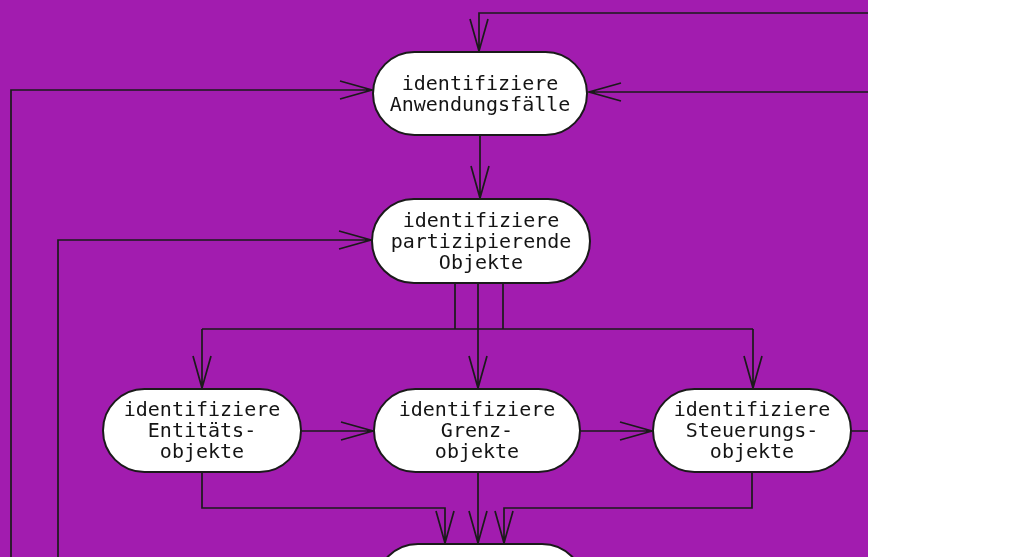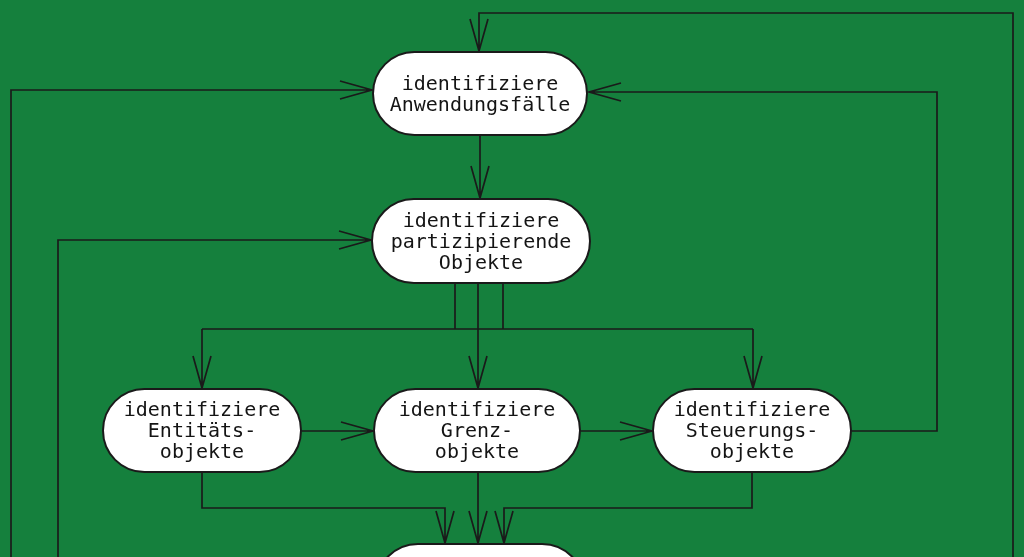--- a/index.html
+++ b/index.html
@@ -2,24 +2,24 @@
 <html><head>
 <meta charset="utf-8">
 <style>
   html, body {
     margin: 0;
     padding: 0;
     background: #ffffff;
   }
   .stage {
     position: relative;
-    width: 1024px;
+    width: 868px;
     height: 557px;
     overflow: hidden;
-    background: #15803d;
+    background: #a21caf;
     font-family: "DejaVu Sans Mono", "Liberation Mono", monospace;
   }
   .edges {
     position: absolute;
     left: 0;
     top: 0;
   }
   .edges path {
     fill: none;
     stroke: #1a1a1a;

